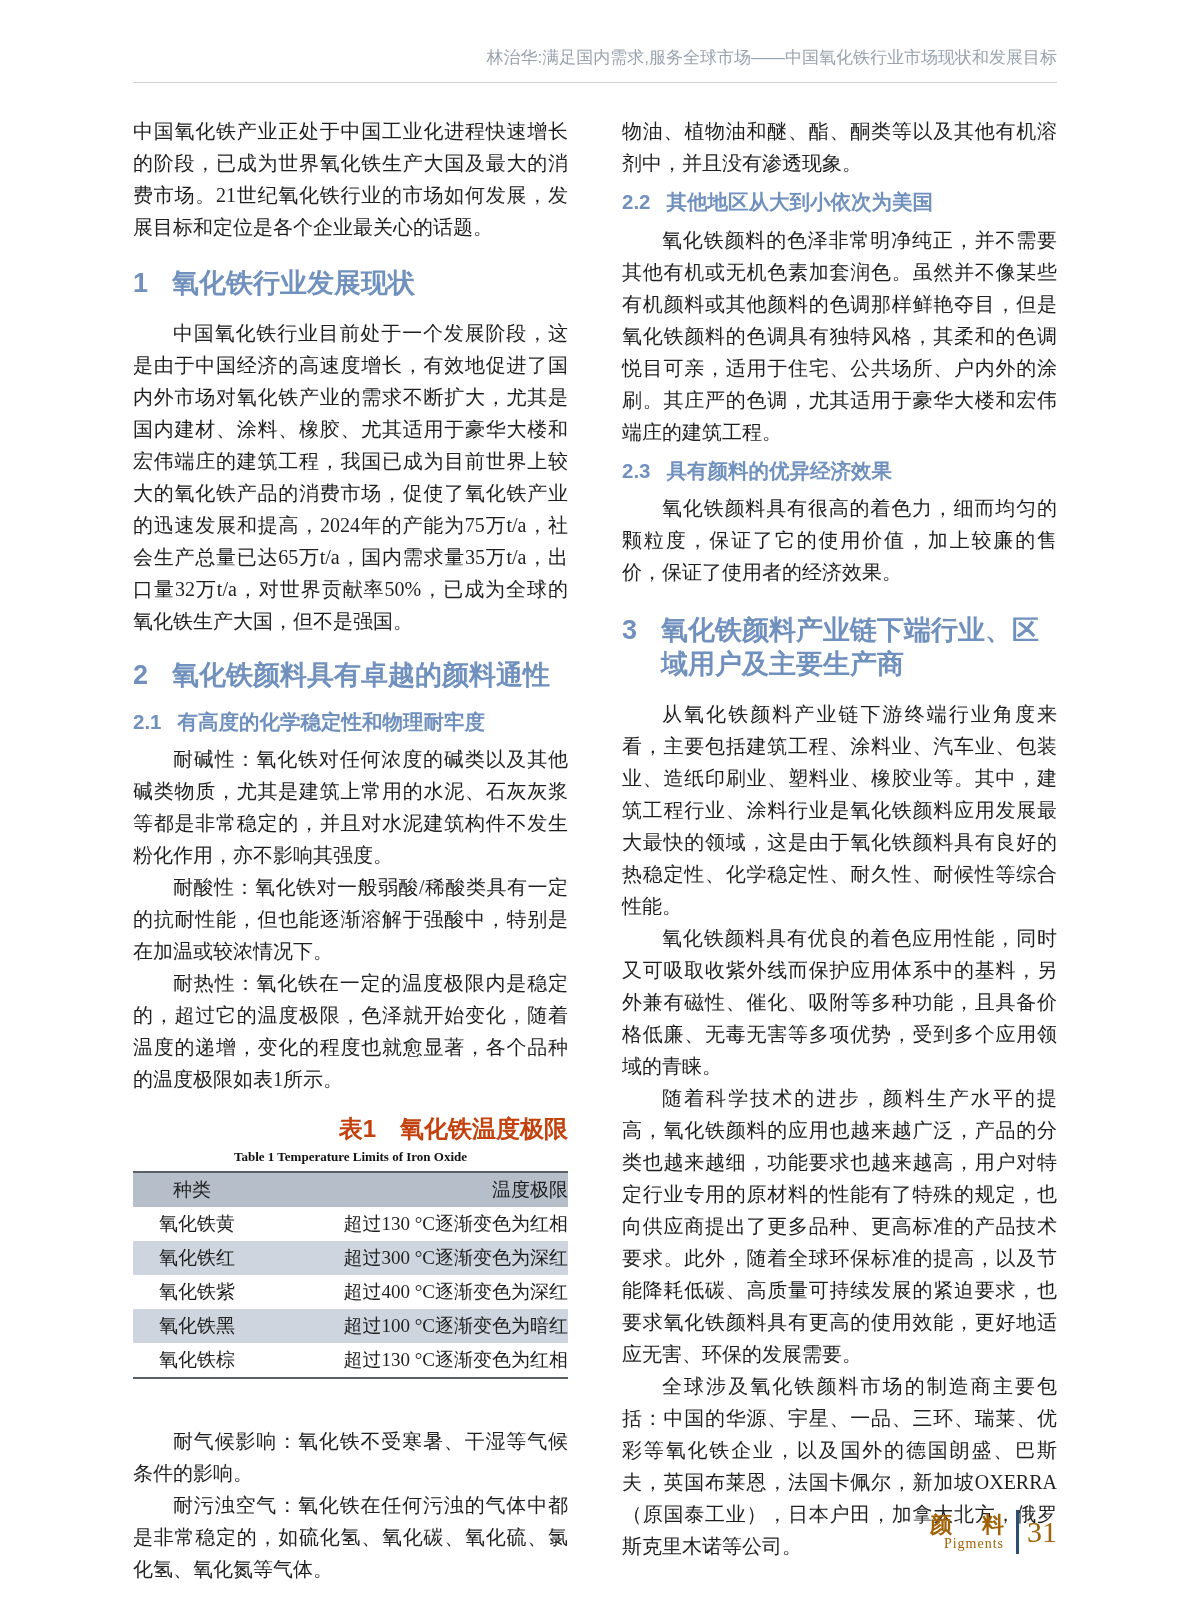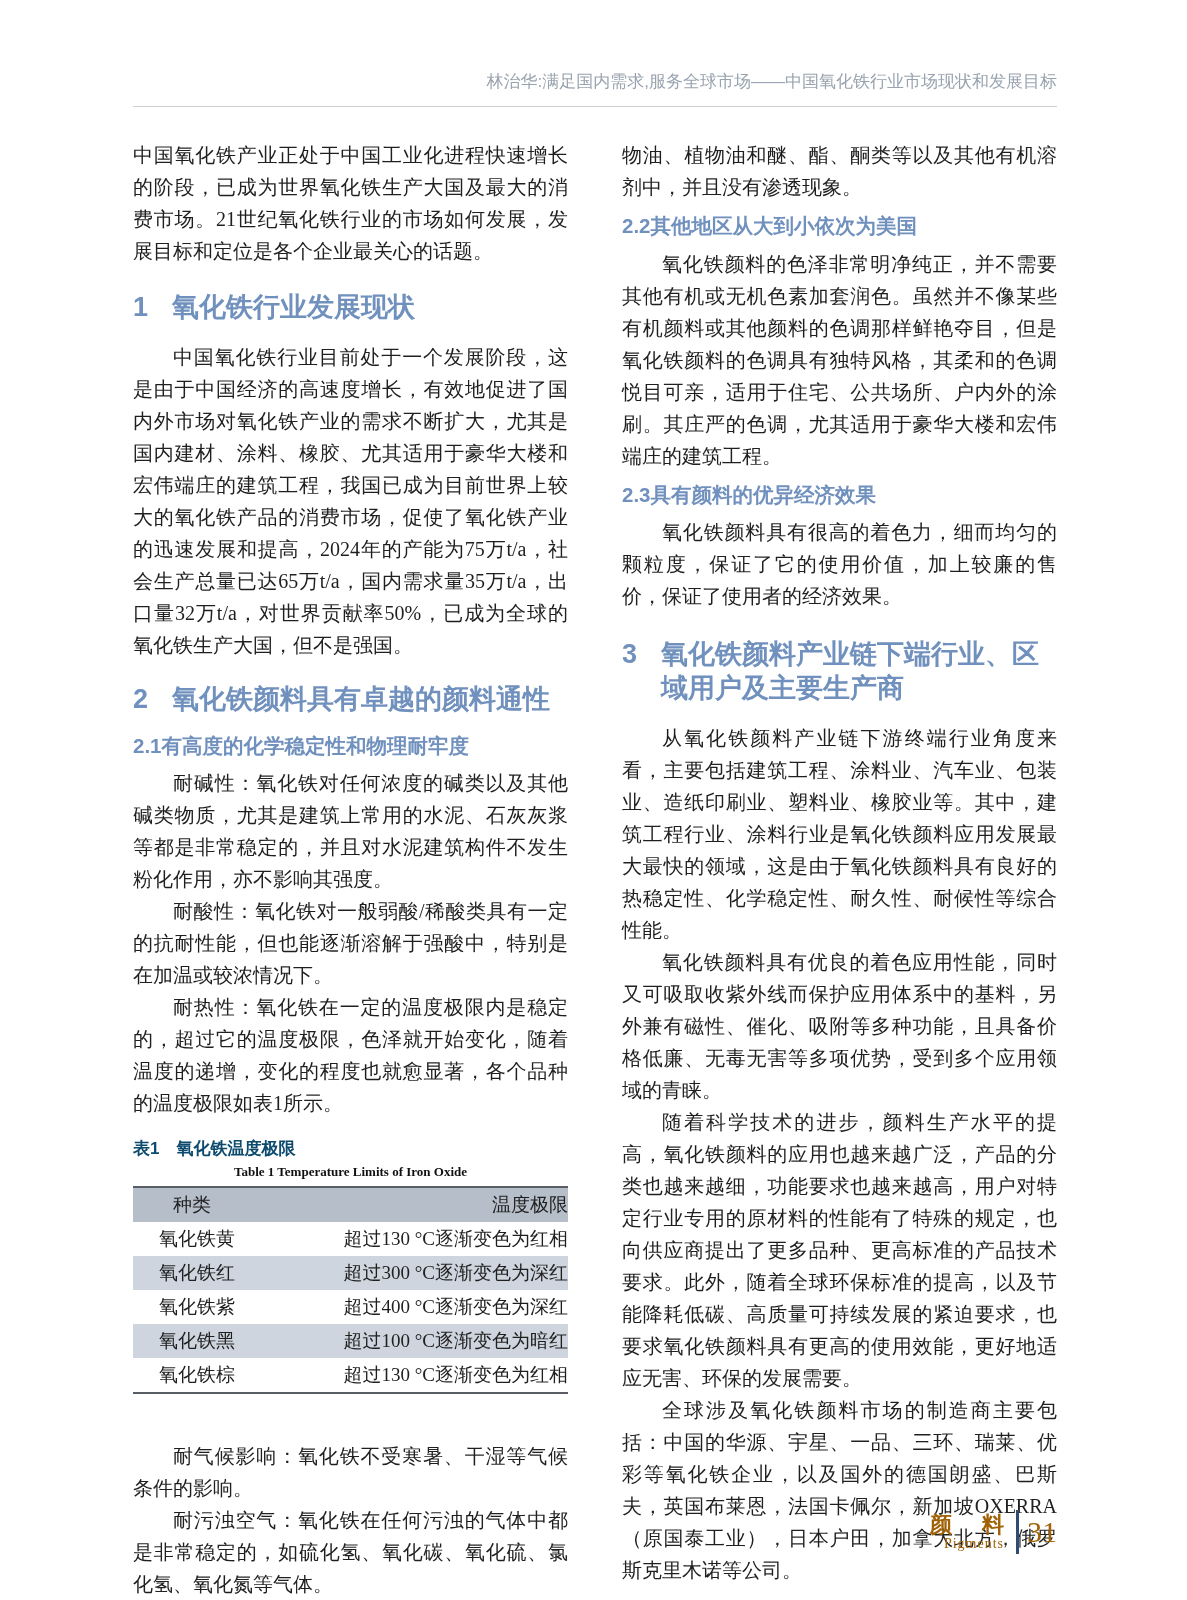--- a/index.html
+++ b/index.html
@@ -1,21 +1,21 @@
 <!DOCTYPE html>
 <html lang="zh"><head>
 <meta charset="utf-8">
 <style>
   html,body { margin:0; padding:0; background:#ffffff; }
   .page {
     position:relative;
     width:1187px; height:1600px;
     background:#ffffff;
     box-sizing:border-box;
-    padding:70px 130px 0 133px;
+    padding:46px 130px 0 133px;
     font-family:"Liberation Serif","DejaVu Serif",serif;
     color:#1f1f1f;
     overflow:hidden;
   }
   
   .running-head {
     text-align:right;
     font-family:"Liberation Sans","DejaVu Sans",sans-serif;
     font-size:17px;
     color:#99a3af;
@@ -48,28 +48,28 @@
   .sec-h1 .num { flex:0 0 auto; margin-right:24px; }
   .sec-h2 {
     display:flex;
     font-family:"Liberation Sans","DejaVu Sans",sans-serif;
     font-weight:bold;
     font-size:20.5px;
     line-height:1.3;
     color:#7090bd;
     margin:10px 0 8px 0;
   }
-  .sec-h2 .num { flex:0 0 auto; margin-right:0; }
+  .sec-h2 .num { flex:0 0 auto; margin-right:16px; }
 
   
   .tbl-wrap { margin:18px 0 46px 0; }
   .tbl-cap-zh {
     font-family:"Liberation Sans","DejaVu Sans",sans-serif;
-    font-weight:bold; font-size:17px; text-align:left;
-    margin:0 0 4px 0; color:#0c4a6e;
+    font-weight:bold; font-size:24px; text-align:right;
+    margin:0 0 4px 0; color:#c2410c;
   }
   .tbl-cap-en {
     font-family:"Liberation Serif","DejaVu Serif",serif;
     font-weight:bold; font-size:13px; text-align:center;
     margin:0 0 6px 0; color:#111;
   }
   table.temp-table {
     width:100%;
     border-collapse:collapse;
     font-size:19px;

